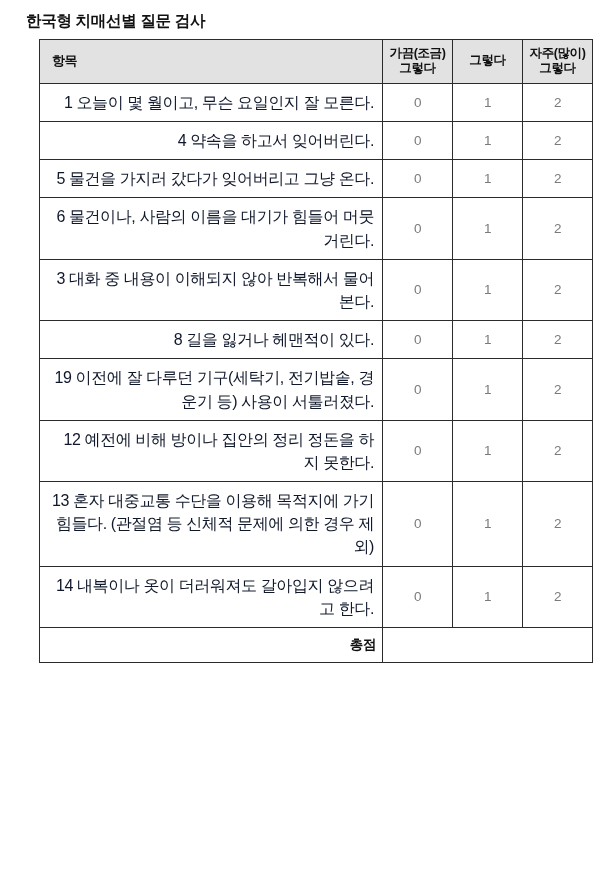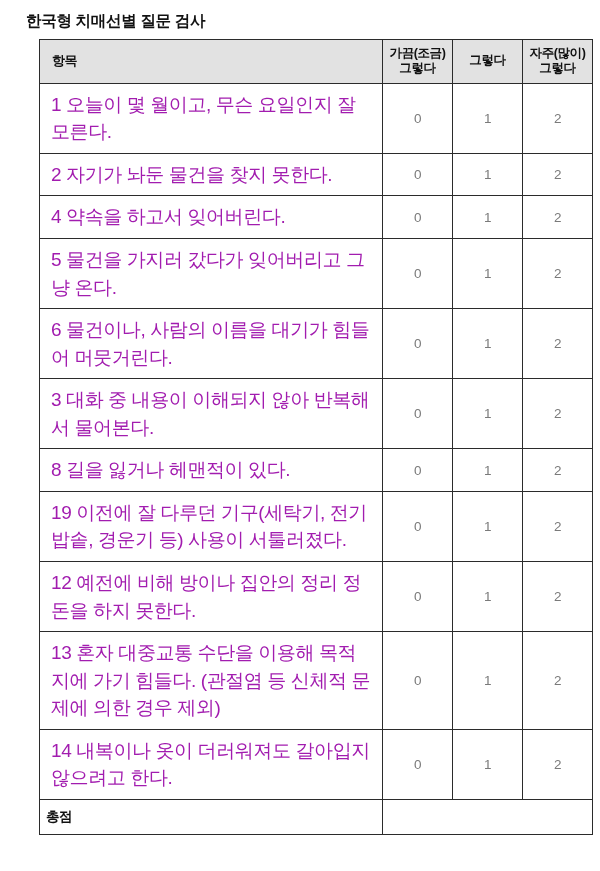--- a/index.html
+++ b/index.html
@@ -55,34 +55,34 @@
     font-size: 13px;
   }
   tbody td {
     border: 1px solid #2b2b2b;
     font-size: 13px;
     padding: 7px 6px;
     vertical-align: middle;
     letter-spacing: -0.4px;
   }
   tbody td.item {
-    text-align: left;
+    text-align: right;
     padding-left: 11px;
     padding-right: 8px;
     line-height: 1.45;
-    color: #a21caf;
-    font-size: 19px;
+    color: #0f172a;
+    font-size: 16px;
   }
   tbody td.score {
     text-align: center;
     color: #7a7a7a;
     font-size: 13.5px;
   }
   tbody tr.total td.total-label {
-    text-align: left;
+    text-align: right;
     font-weight: bold;
     color: #111111;
     font-size: 13.5px;
     padding: 8px 6px;
   }
   tbody tr.total td.blank {
     background: #ffffff;
   }
 </style>
 </head>
@@ -111,26 +111,20 @@
         </th>
         <th>
           <div>자주(많이)</div>
           <div>그렇다</div>
         </th>
       </tr>
     </thead>
     <tbody>
       <tr>
         <td class="item">1 오늘이 몇 월이고, 무슨 요일인지 잘 모른다.</td>
-        <td class="score">0</td>
-        <td class="score">1</td>
-        <td class="score">2</td>
-      </tr>
-      <tr>
-        <td class="item">2 자기가 놔둔 물건을 찾지 못한다.</td>
         <td class="score">0</td>
         <td class="score">1</td>
         <td class="score">2</td>
       </tr>
       <tr>
         <td class="item">4 약속을 하고서 잊어버린다.</td>
         <td class="score">0</td>
         <td class="score">1</td>
         <td class="score">2</td>
       </tr>

